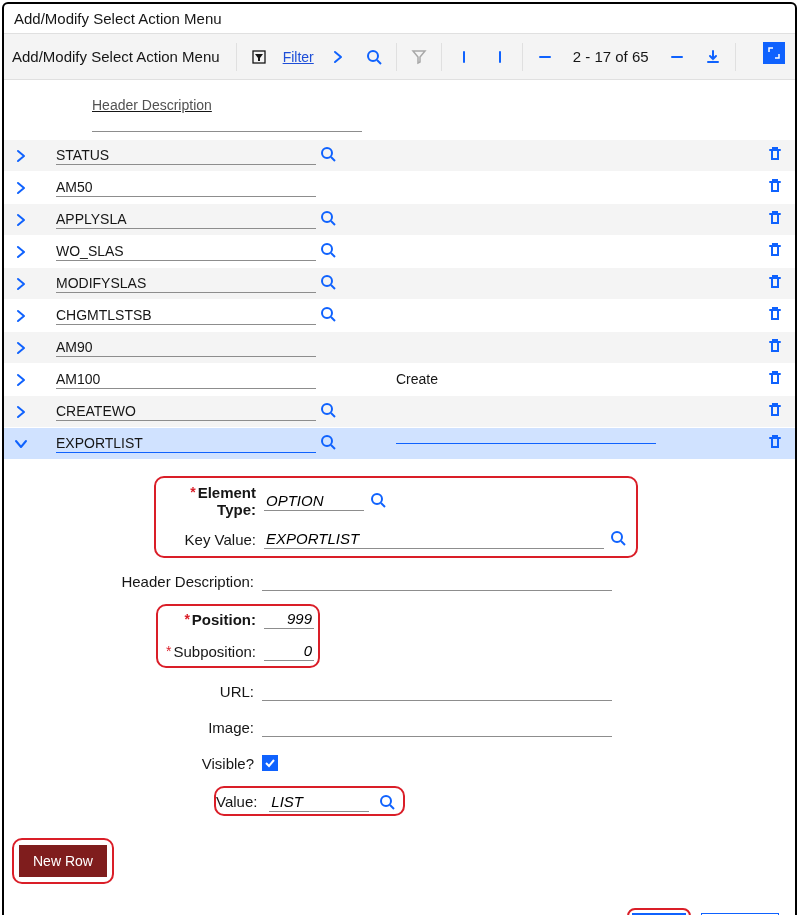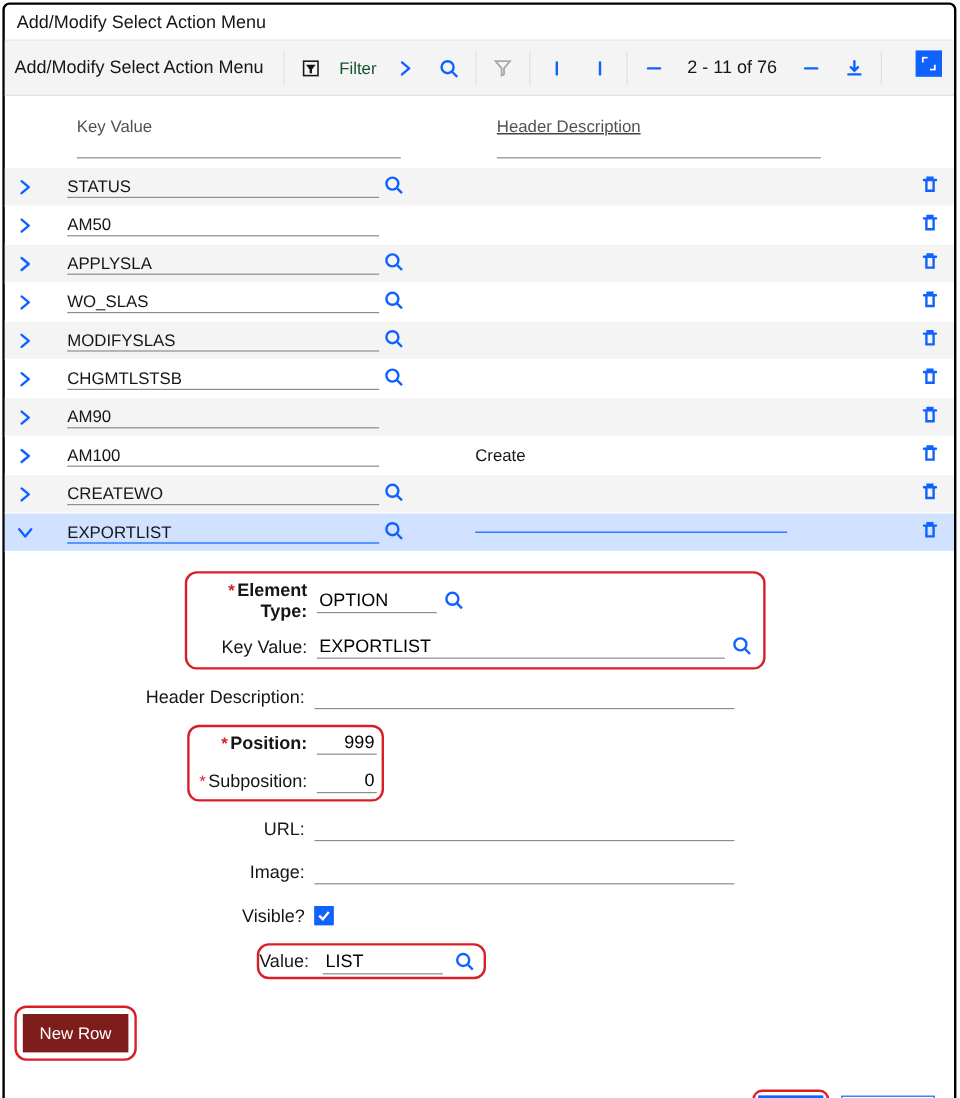--- a/index.html
+++ b/index.html
@@ -41,21 +41,22 @@
   .toolbar .divider {
     width: 1px; height: 28px;
     background: #e0e0e0;
   }
   .toolbar .icon-btn {
     width: 28px; height: 28px;
     display: flex; align-items: center; justify-content: center;
     cursor: pointer;
   }
   .filter-link {
-    color: #14532d;
+    text-decoration: underline;
+    color: #1d4ed8;
     cursor: pointer;
     padding: 0 2px;
   }
   .pager-text {
     font-size: 15px;
     padding: 0 6px;
   }
   svg { display: block; }
   .ico-stroke-blue { stroke: #0f62fe; fill: none; stroke-width: 2; }
 
@@ -148,20 +149,21 @@
     font-size: 14px;
     vertical-align: top;
   }
   .field-row .val {
     border: none;
     border-bottom: 1px solid #8d8d8d;
     background: transparent;
     font-size: 15px;
     padding: 1px 2px;
     outline: none;
+    font-style: italic;
   }
   .field-row .lookup-sm {
     width: 18px; height:18px; margin-left: 6px; cursor:pointer;
   }
   .hl-box {
     border: 2.5px solid #da1e28;
     border-radius: 10px;
     padding: 6px 8px 4px 0;
     display: inline-block;
   }
@@ -286,21 +288,21 @@
         <svg width="16" height="16">
           <use href="#i-down"></use>
         </svg>
       </span>
     <span class="divider"></span>
     <span class="icon-btn">
         <svg width="16" height="16">
           <use href="#i-left"></use>
         </svg>
       </span>
-    <span class="pager-text">2  -  11  of  76</span>
+    <span class="pager-text">2  -  17  of  65</span>
     <span class="icon-btn">
         <svg width="16" height="16">
           <use href="#i-right"></use>
         </svg>
       </span>
     <span class="icon-btn">
         <svg width="16" height="16">
           <use href="#i-dl"></use>
         </svg>
       </span>
@@ -308,24 +310,20 @@
     <span class="expand-ico">
         <svg width="12" height="12">
           <polyline points="1,5 1,1 5,1" stroke="#fff" fill="none" stroke-width="1.5"></polyline>
           <polyline points="7,11 11,11 11,7" stroke="#fff" fill="none" stroke-width="1.5"></polyline>
         </svg>
       </span>
   </div>
 
   
   <div class="col-header">
-    <div class="hdr-cell hdr-key">
-      <span class="hdr-label">Key Value</span>
-      <span class="hdr-underline"></span>
-    </div>
     <div class="hdr-cell hdr-desc">
       <span class="hdr-label">Header Description</span>
       <span class="hdr-underline"></span>
     </div>
   </div>
 
   
   <div id="rows">
       <div class="row alt">
         <span class="chev">

